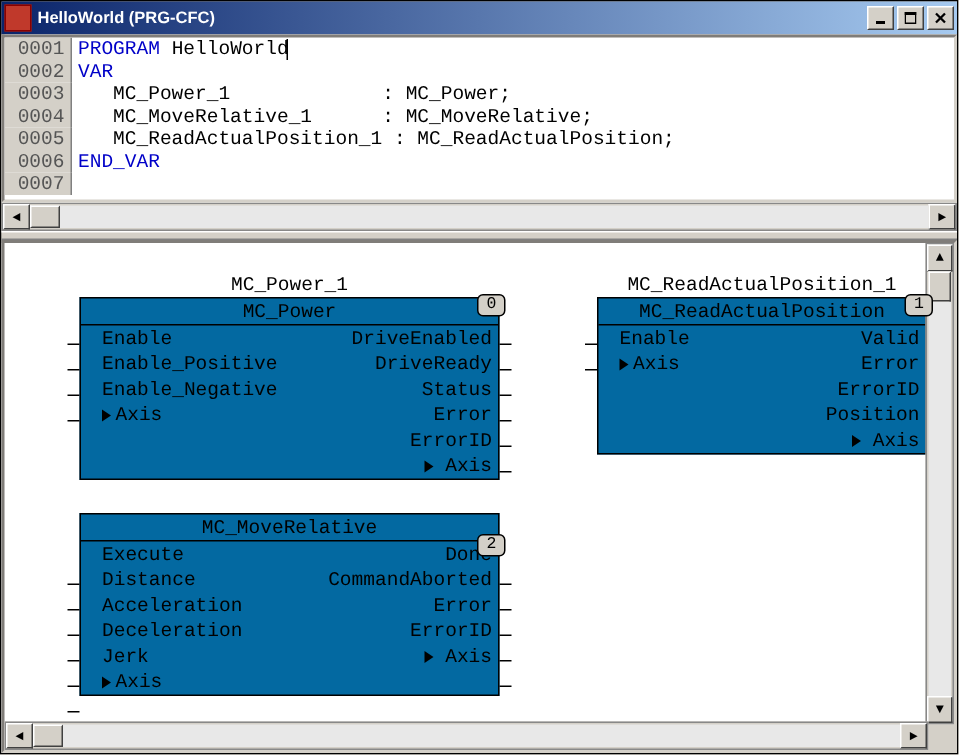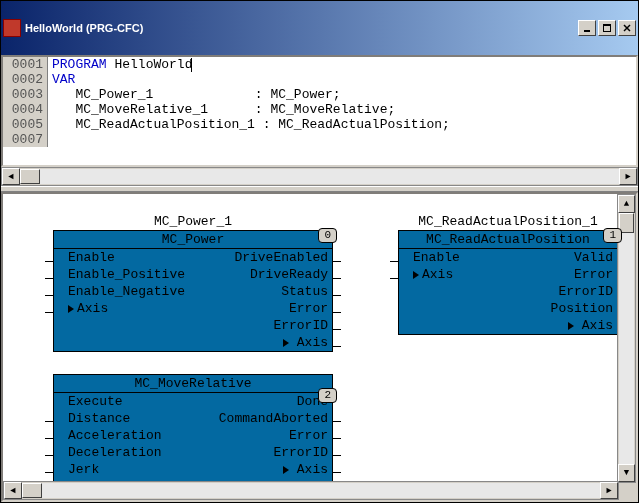--- a/index.html
+++ b/index.html
@@ -1,17 +1,17 @@
 <!DOCTYPE html>
 <html><head>
 <meta charset="utf-8">
 <style>
   html,body{margin:0;padding:0;font-family:"Courier New",monospace;font-size:13px;background:#d4d0c8;}
   .window{width:639px;height:503px;background:#d4d0c8;border:1px solid #000;box-sizing:border-box;position:relative;display:flex;flex-direction:column;}
-  .titlebar{height:22px;background:linear-gradient(to right,#0a246a,#a6caf0);color:#fff;display:flex;align-items:center;padding:16px 2px;font-family:Tahoma,sans-serif;font-size:11px;font-weight:bold;}
+  .titlebar{height:22px;background:linear-gradient(to right,#0a246a,#a6caf0);color:#fff;display:flex;align-items:center;padding:0 2px;font-family:Tahoma,sans-serif;font-size:11px;font-weight:bold;}
   .titlebar .ticon{width:16px;height:16px;background:#c0392b;margin-right:4px;border:1px solid #800;}
   .titlebar .ttxt{flex:1;}
   .titlebar .btns{display:flex;gap:2px;}
   .titlebar .wbtn{width:16px;height:14px;background:#d4d0c8;border:1px solid #fff;border-right-color:#404040;border-bottom-color:#404040;display:flex;align-items:center;justify-content:center;color:#000;font-family:Arial;font-size:10px;font-weight:bold;line-height:1;}
   .wbtn svg{display:block}
   .pane-top{background:#fff;border:2px inset #d4d0c8;margin:0;overflow:hidden;position:relative;height:108px;}
   .code{display:table;border-collapse:collapse;font-family:"Courier New",monospace;font-size:13px;}
   .code .row{display:table-row;}
   .code .ln{display:table-cell;background:#d4d0c8;color:#555;border-right:1px solid #808080;padding:0 4px;text-align:right;width:36px;user-select:none;}
   .code .tx{display:table-cell;padding:0 4px;white-space:pre;color:#000;}
@@ -91,20 +91,24 @@
         </div>
         <div class="row">
           <div class="ln">0004</div>
           <div class="tx">   MC_MoveRelative_1      : MC_MoveRelative;</div>
         </div>
         <div class="row">
           <div class="ln">0005</div>
           <div class="tx">   MC_ReadActualPosition_1 : MC_ReadActualPosition;</div>
         </div>
         <div class="row">
+          <div class="ln">0006</div>
+          <div class="tx"><span class="kw">END_VAR</span></div>
+        </div>
+        <div class="row">
           <div class="ln">0007</div>
           <div class="tx"></div>
         </div>
       </div>
   </div>
   <div class="hscroll">
     <div class="arrow">◄</div>
     <div class="track">
         <div class="thumb"></div>
       </div>

